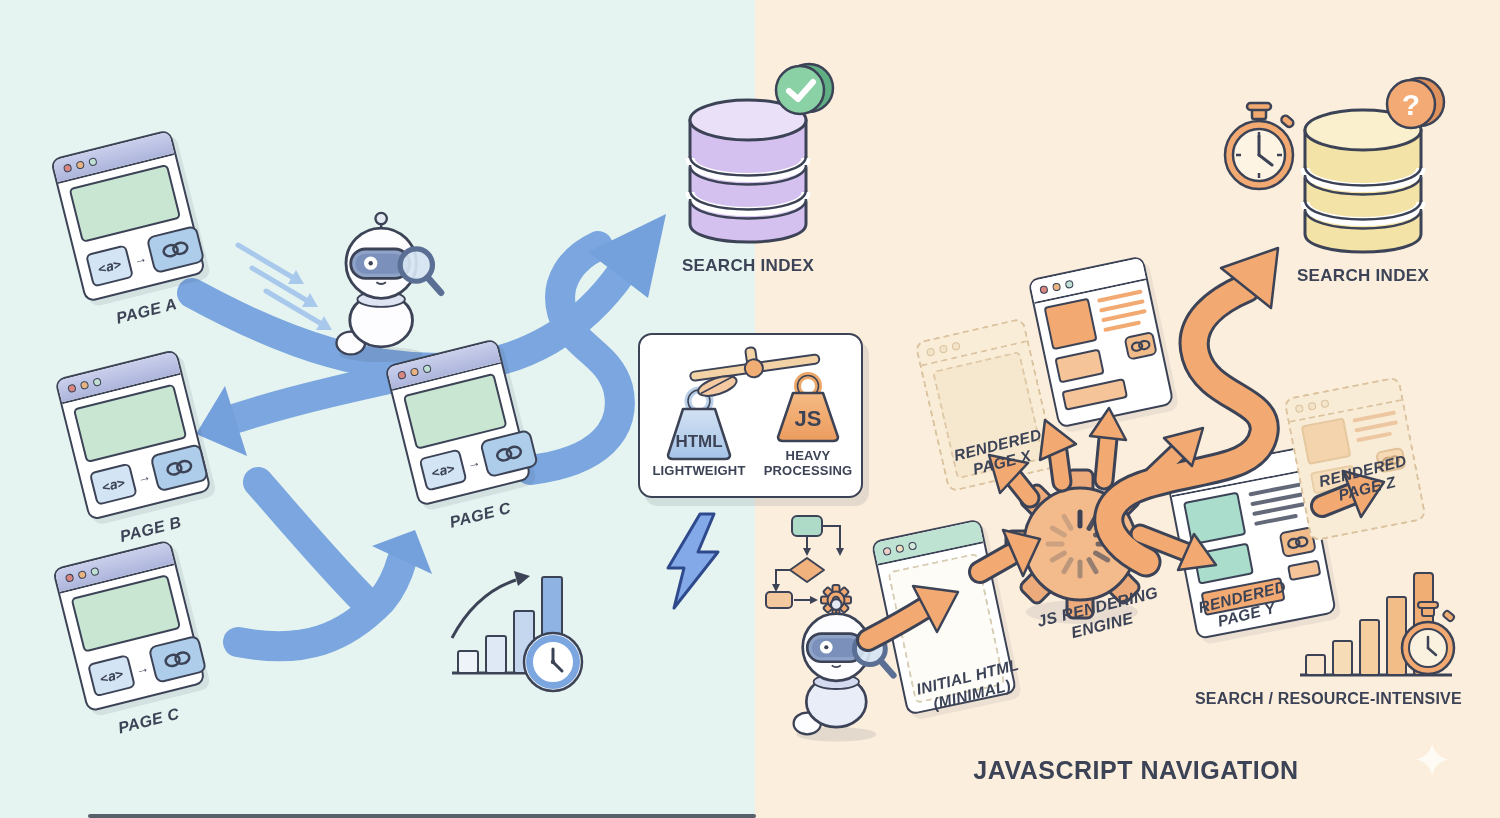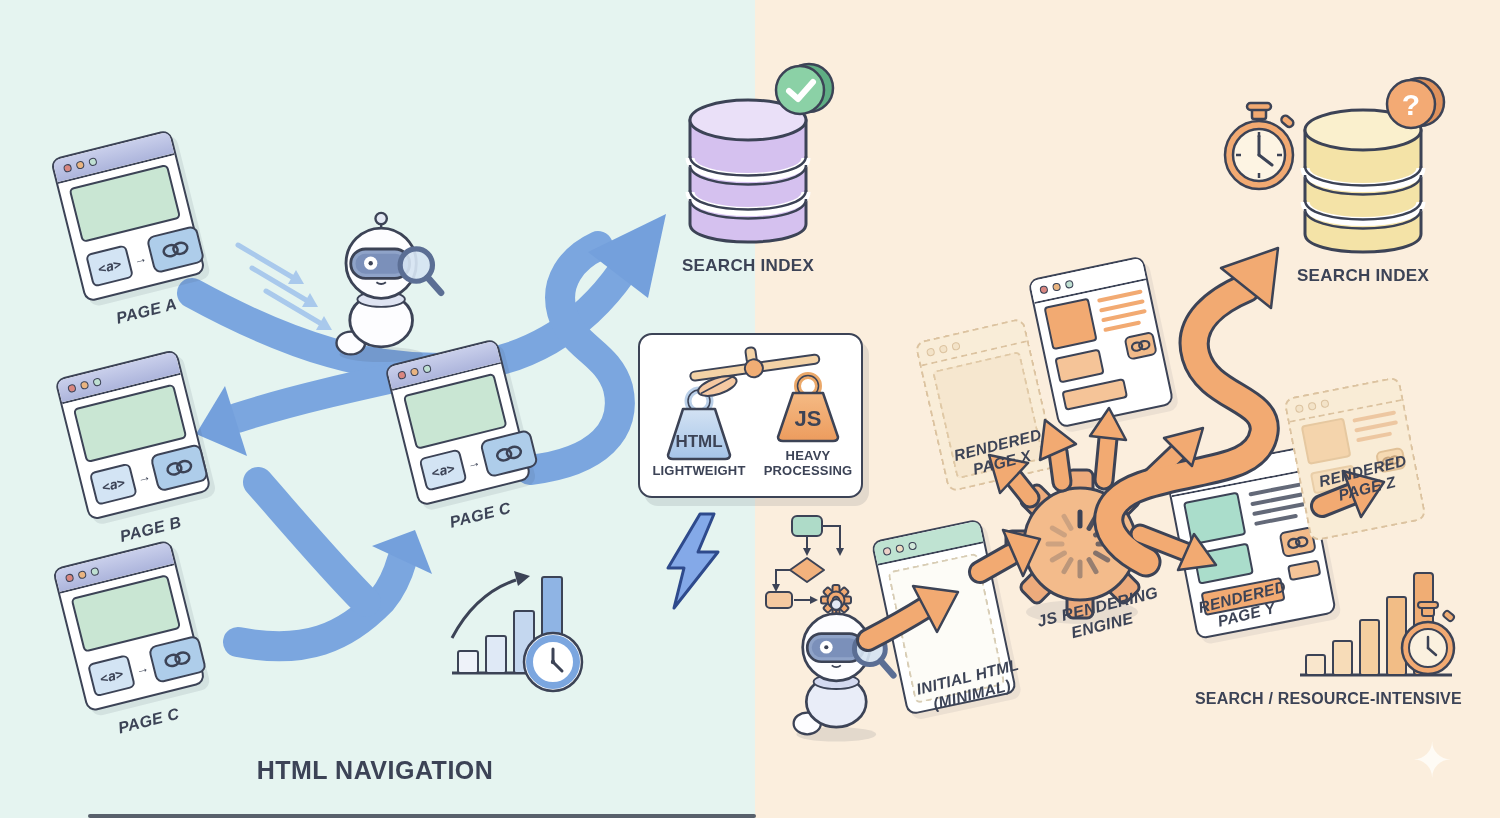--- a/index.html
+++ b/index.html
@@ -562,17 +562,17 @@
       <polygon points="1203,428 1192,466 1164,438"></polygon>
       <polygon points="1216,565 1194,534 1178,570"></polygon>
       <polygon points="1384,482 1361,517 1343,471"></polygon>
       <polygon points="1278,248 1271,308 1221,268"></polygon>
     </g>
   </svg>
 
 
   <div class="abs" style="left:1195px;top:690px;width:258px;text-align:center;font-weight:bold;font-size:16px;letter-spacing:.2px;color:var(--ink,#3c4356);z-index:5;white-space:nowrap;">SEARCH / RESOURCE-INTENSIVE</div>
 
-  <div class="title" style="left:375px;top:756px;">HTML NAVIGATION</div>
+  <div class="title" style="left:1136px;top:756px;">JAVASCRIPT NAVIGATION</div>
 
   <div class="sparkle" style="left:1412px;top:732px;">✦</div>
   <div class="bottom-edge" style="left:88px;top:814px;width:668px;height:4px;"></div>
 </div>
 
 </body></html>

